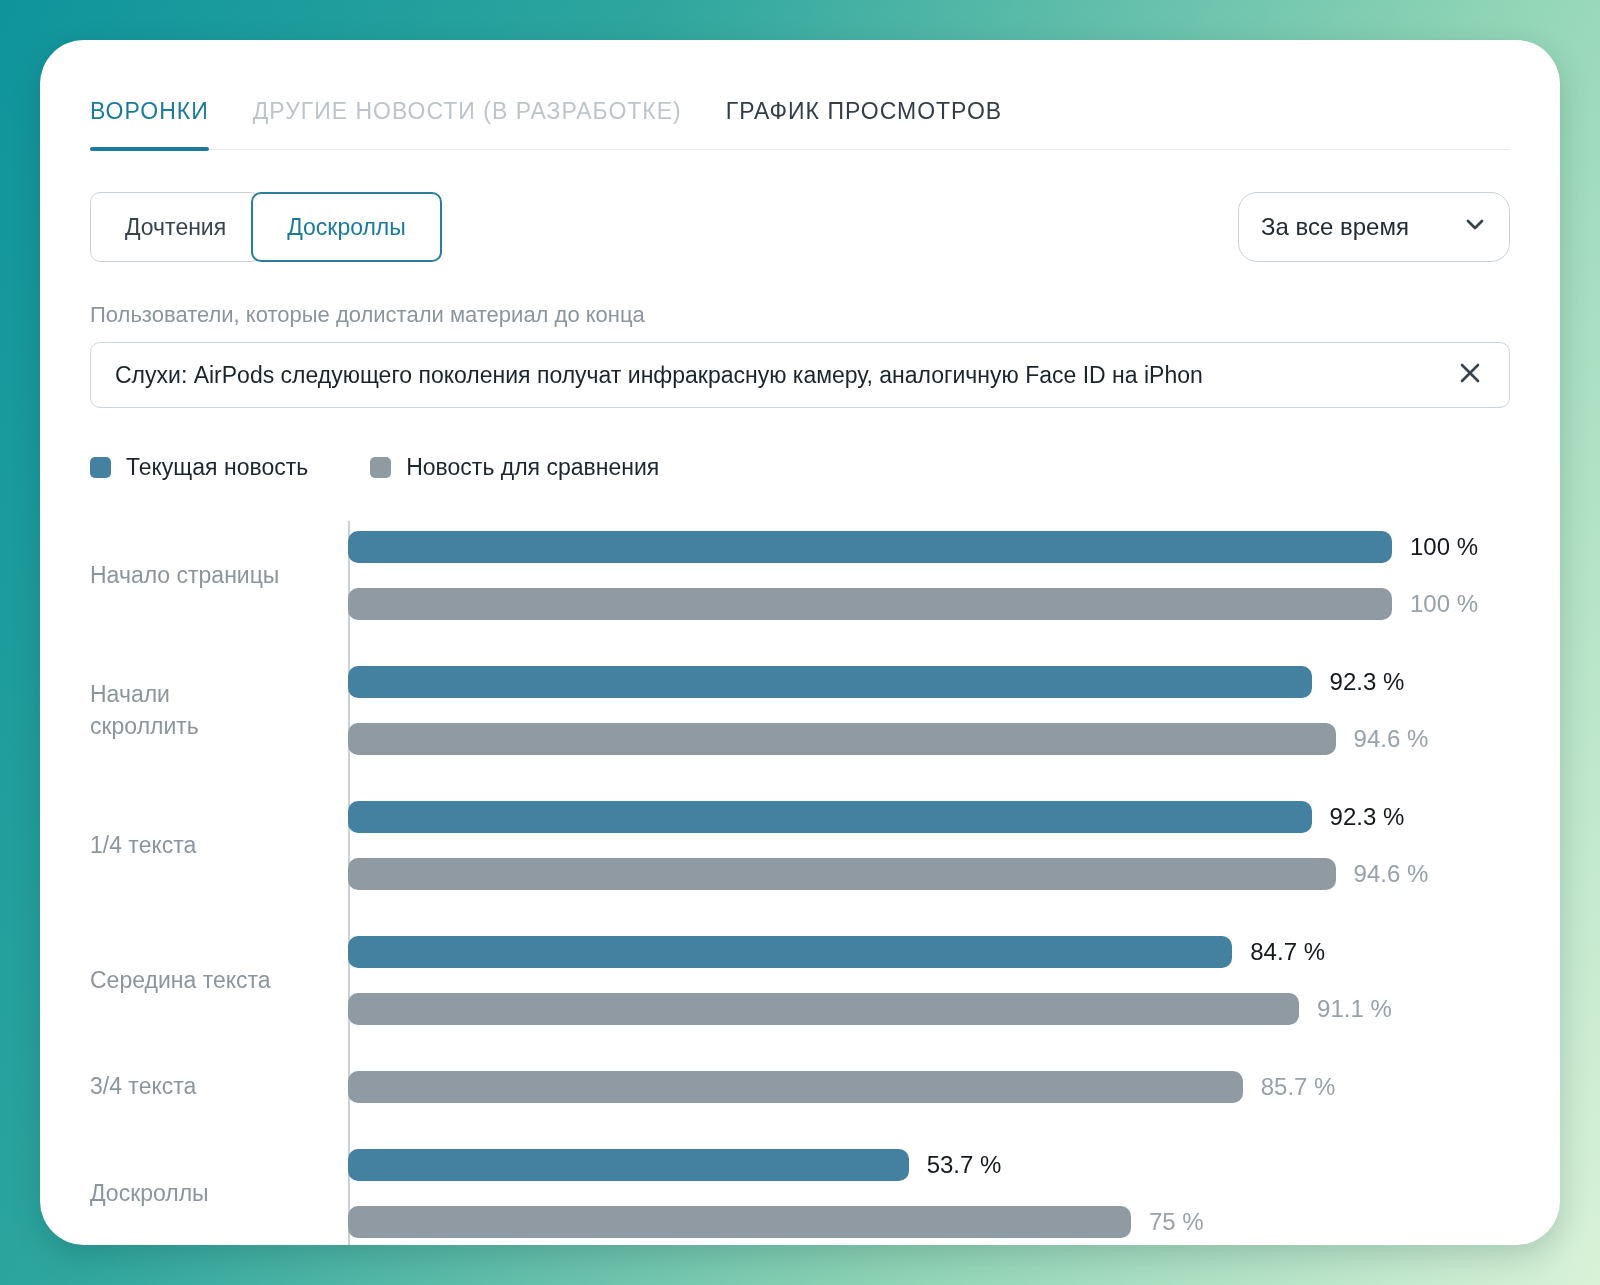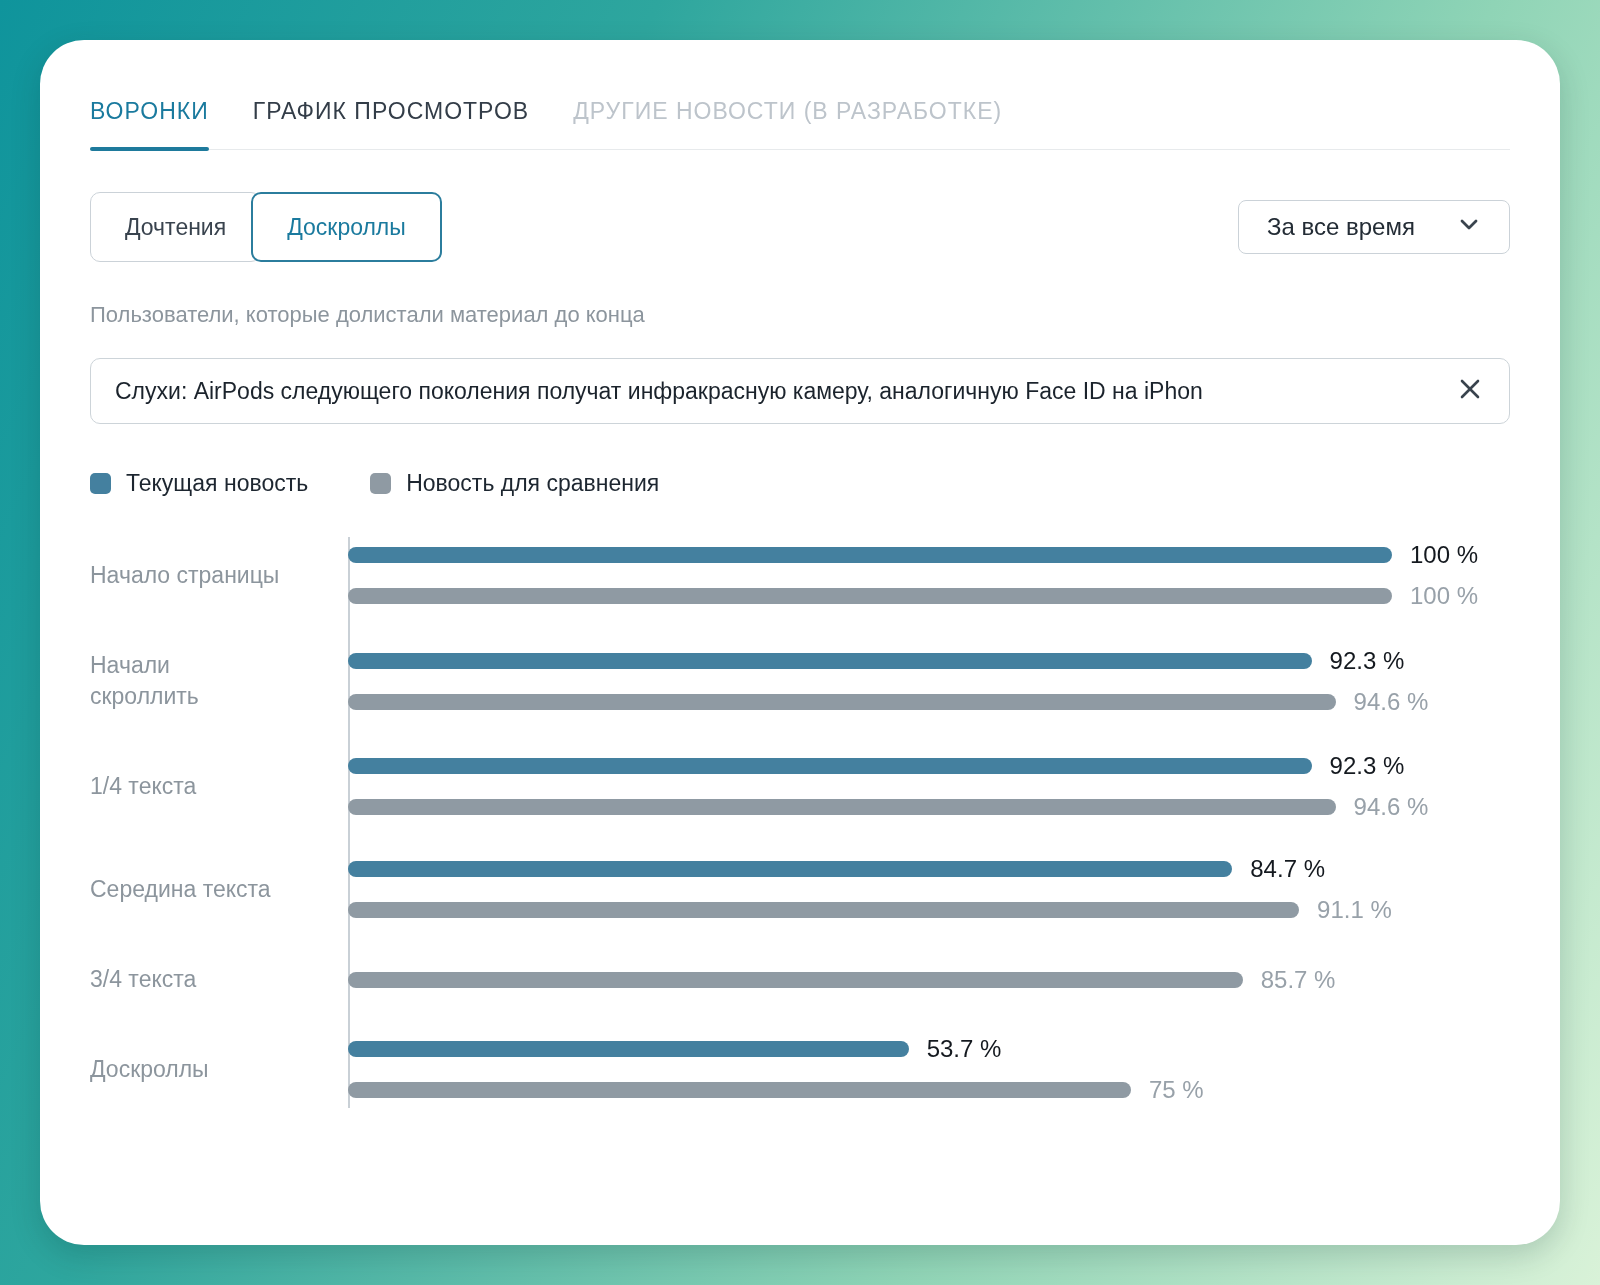--- a/index.html
+++ b/index.html
@@ -73,43 +73,43 @@
   .seg-btn.active {
     border: 2px solid #2b7d9d;
     color: #1a7a9e;
     margin-left: -10px;
     position: relative;
     z-index: 2;
     font-weight: 500;
   }
   .period-select {
     width: 272px;
-    height: 54px;
+    height: 70px;
     border: 1px solid #cbd2d8;
-    border-radius: 8px;
+    border-radius: 19px;
     display: flex;
     align-items: center;
     justify-content: space-between;
-    padding: 0 28px;
+    padding: 0 22px;
     font-size: 24px;
     color: #232c35;
     font-weight: 500;
     cursor: pointer;
   }
 
   
   .subtitle {
     margin-top: 40px;
     font-size: 22px;
     color: #8c959d;
   }
 
   
   .article-field {
-    margin-top: 30px;
+    margin-top: 14px;
     height: 66px;
     border: 1px solid #cdd4d9;
     border-radius: 10px;
     display: flex;
     align-items: center;
     padding: 16px 24px;
     gap: 16px;
   }
   .article-text {
     flex: 1;
@@ -157,21 +157,21 @@
   .chart-label {
     flex: none;
     width: 258px;
     padding-right: 30px;
     font-size: 23px;
     color: #8c959d;
     line-height: 1.35;
     white-space: pre-line;
   }
   .chart-bars { flex: 1; min-width: 0; }
-  .bar-line { height: 16px; position: relative; }
+  .bar-line { height: 32px; position: relative; }
   .bar-line + .bar-line { margin-top: 25px; }
   .bar-track {
     position: relative;
     width: calc(100% - 118px);
     height: 100%;
   }
   .bar {
     height: 100%;
     border-radius: 10px;
   }
@@ -186,22 +186,22 @@
   }
   .bar-value.muted { color: #98a1a9; }
 </style>
 </head>
 <body>
 
 <div class="card">
 
   <div class="tabs">
     <div class="tab active">ВОРОНКИ</div>
+    <div class="tab disabled">ДРУГИЕ НОВОСТИ (В РАЗРАБОТКЕ)</div>
     <div class="tab normal">ГРАФИК ПРОСМОТРОВ</div>
-    <div class="tab disabled">ДРУГИЕ НОВОСТИ (В РАЗРАБОТКЕ)</div>
   </div>
 
   <div class="controls-row">
     <div class="segmented">
       <div class="seg-btn inactive">Дочтения</div>
       <div class="seg-btn active">Доскроллы</div>
     </div>
     <div class="period-select">
       <span>За все время</span>
       <span>

